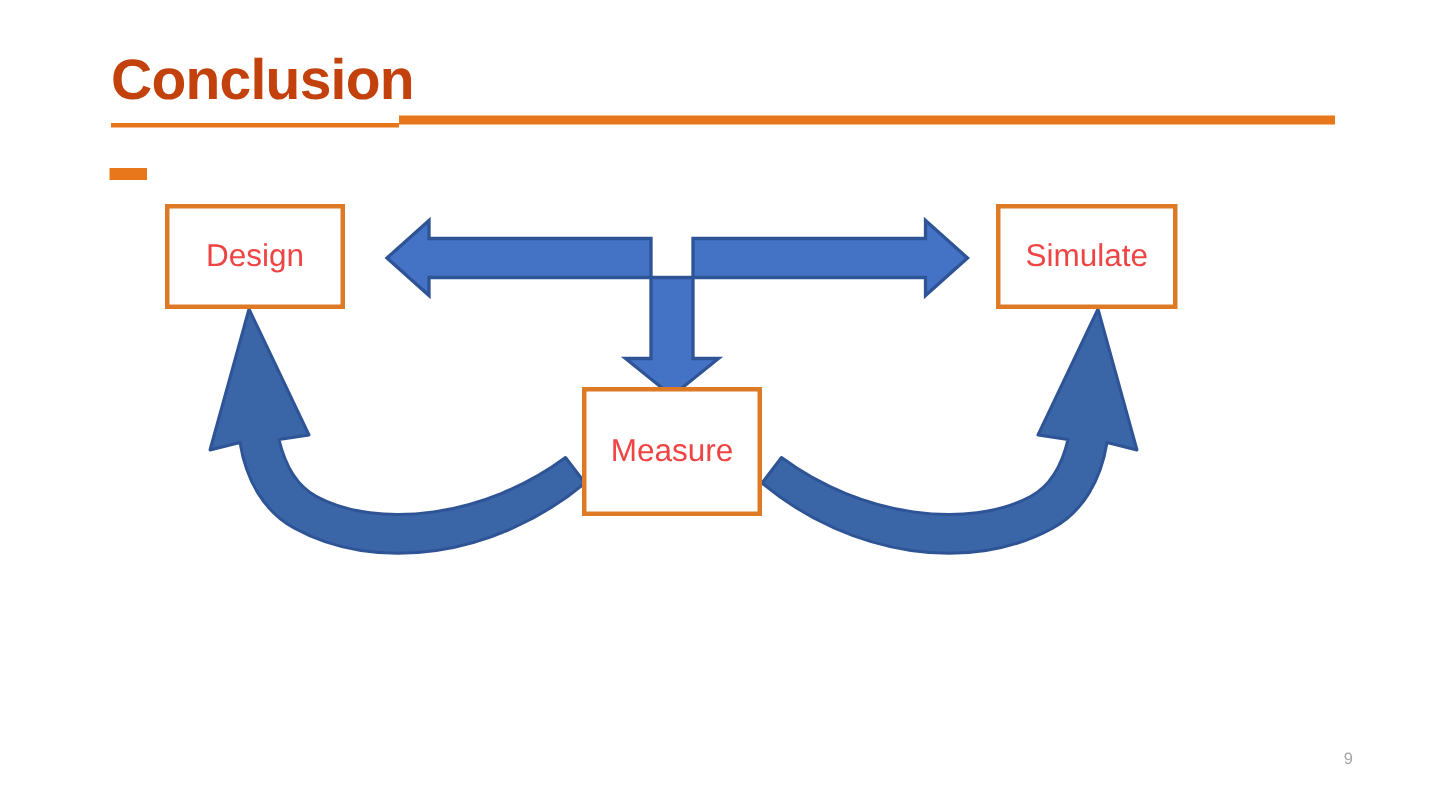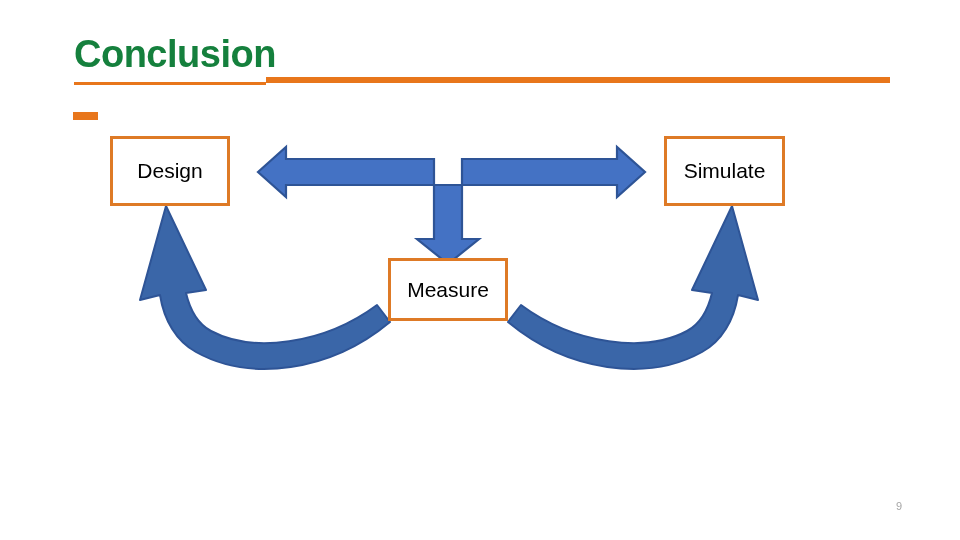--- a/index.html
+++ b/index.html
@@ -20,21 +20,21 @@
   }
 
   
   #slide-title {
     position: absolute;
     left: 74px;
     top: 32px;
     font-size: 38px;
     line-height: 44px;
     font-weight: bold;
-    color: #15803d;
+    color: #c2410c;
     letter-spacing: -0.5px;
     white-space: nowrap;
     text-decoration: none;
   }
   #title-underline-short {
     position: absolute;
     left: 74px;
     top: 82px;
     width: 192px;
     height: 3px;
@@ -59,28 +59,28 @@
 
   
   .node-box {
     position: absolute;
     box-sizing: border-box;
     border: 3px solid #DE7A26;
     background: #ffffff;
     display: flex;
     align-items: center;
     justify-content: center;
-    color: #000000;
+    color: #ef4444;
     font-size: 21px;
     font-family: "Liberation Sans", sans-serif;
     z-index: 5;
   }
   #box-design   { left: 110px; top: 136px; width: 120px; height: 70px; }
   #box-simulate { left: 664px; top: 136px; width: 121px; height: 70px; text-align: center; }
-  #box-measure  { left: 388px; top: 258px; width: 120px; height: 63px; }
+  #box-measure  { left: 388px; top: 258px; width: 120px; height: 86px; }
 
   
   #arrow-layer {
     position: absolute;
     left: 0; top: 0;
     width: 960px;
     height: 540px;
     z-index: 2;
   }
 

